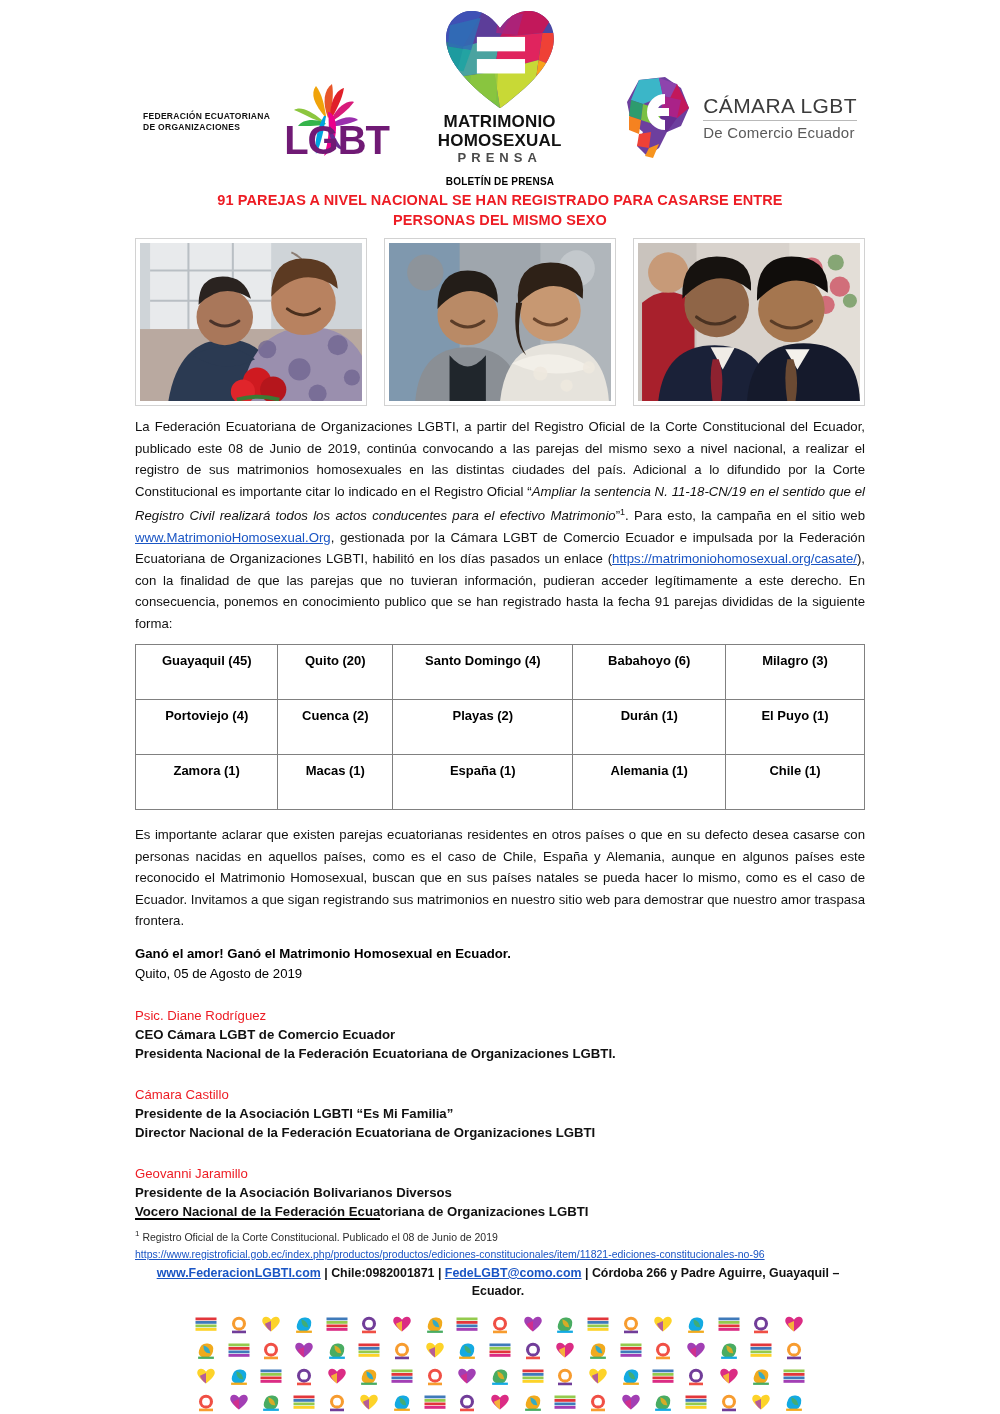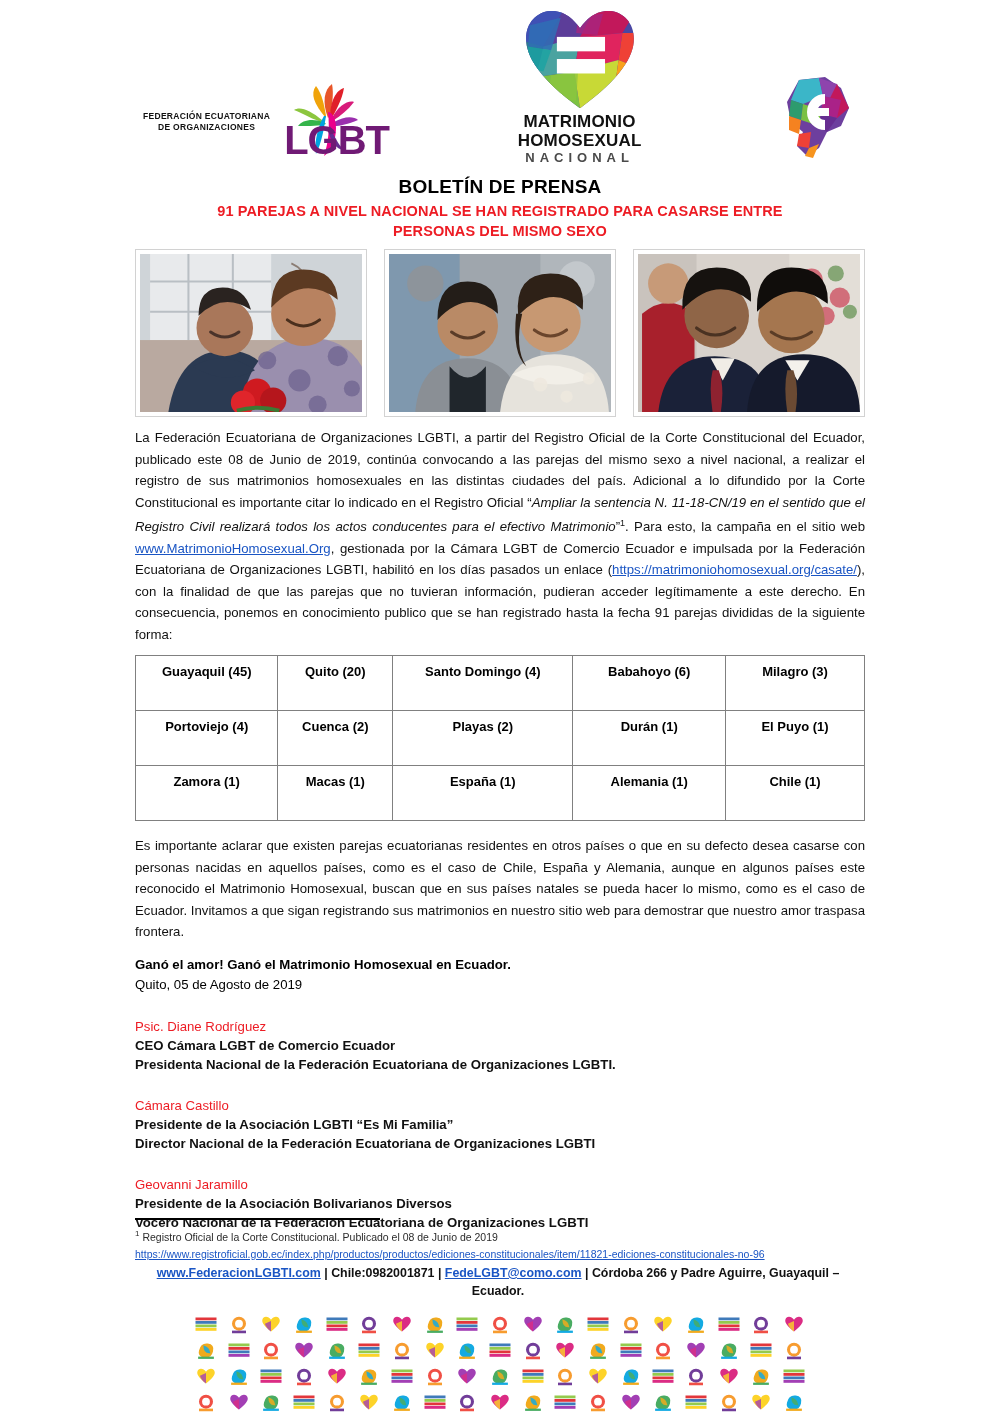--- a/index.html
+++ b/index.html
@@ -35,21 +35,21 @@
   }
   .logo-slot { display: flex; align-items: flex-end; }
 
   
   .fed-logo { display: flex; align-items: center; gap: 2px; padding-bottom: 6px; }
   .fed-text {
     font-size: 8.5px;
     font-weight: bold;
     letter-spacing: .3px;
     line-height: 11px;
-    text-align: center;
+    text-align: left;
     color: #111;
     white-space: nowrap;
   }
   .fed-mark { position: relative; width: 108px; height: 80px; }
   .fed-mark svg { position: absolute; left: 0; top: 0; }
   .fed-word {
     position: absolute;
     left: 12px;
     bottom: 2px;
     font-size: 40px;
@@ -91,21 +91,21 @@
   .cam-l2 {
     font-size: 15px;
     color: #5a5a5a;
     letter-spacing: .2px;
     line-height: 17px;
   }
 
   
   .bulletin-title {
     text-align: center;
-    font-size: 19px;
+    font-size: 10px;
     font-weight: bold;
     letter-spacing: .2px;
     margin: 4px 0 3px 0;
   }
   .headline {
     text-align: center;
     font-size: 14.5px;
     font-weight: bold;
     color: #ED1C24;
     line-height: 20px;
@@ -315,41 +315,46 @@
             <polygon points="8,18 40,10 30,44 6,40" fill="#2f6fb5" opacity=".85"></polygon>
             <polygon points="58,8 84,6 78,28 56,26" fill="#a6267f" opacity=".8"></polygon>
             <polygon points="6,40 30,44 22,66 6,62" fill="#19a3a3" opacity=".8"></polygon>
             <polygon points="30,70 58,66 56,96 26,94" fill="#8dc63f" opacity=".75"></polygon>
           </g>
           <rect x="36" y="30" width="50" height="15" fill="#ffffff"></rect>
           <rect x="36" y="53" width="50" height="15" fill="#ffffff"></rect>
         </svg>
         <div class="mat-l1">MATRIMONIO</div>
         <div class="mat-l2">HOMOSEXUAL</div>
-        <div class="mat-l3">NACIONAL</div>
+        <div class="mat-l3">PRENSA</div>
       </div>
     </div>
 
     <div class="logo-slot">
       <div class="cam-logo">
         <svg class="cam-map" viewBox="0 0 78 86" aria-hidden="true">
           <path d="M20 6 L46 3 L62 14 L70 34 L62 52 L48 58 L40 74 L28 82 L18 72 L24 58 L12 48 L8 28 Z" fill="#6d3f9e"></path>
           <path d="M20 6 L40 4 L44 22 L24 30 L12 26 Z" fill="#3bb6c8"></path>
           <path d="M40 4 L58 10 L62 26 L44 22 Z" fill="#8e44ad"></path>
           <path d="M58 10 L70 34 L58 44 L50 26 Z" fill="#c2185b"></path>
           <path d="M44 22 L62 26 L58 44 L42 40 Z" fill="#aa2288"></path>
           <path d="M12 26 L24 30 L22 46 L10 42 Z" fill="#2d9b6e"></path>
           <path d="M24 30 L42 36 L40 52 L22 46 Z" fill="#7ac143"></path>
           <path d="M10 42 L22 46 L20 60 L10 56 Z" fill="#f58220"></path>
           <path d="M20 60 L32 58 L30 74 L18 72 Z" fill="#ef4136"></path>
           <path d="M30 74 L40 70 L34 84 L26 82 Z" fill="#f7941e"></path>
           <path d="M42 40 L58 44 L48 58 L40 52 Z" fill="#662d91"></path>
           <path d="M46 20 A18 18 0 1 0 46 56 L46 46 A8 8 0 1 1 46 30 Z" fill="#ffffff"></path>
           <path d="M34 34 h16 v8 h-16 z" fill="#ffffff"></path>
         </svg>
+        <div class="cam-text">
+          <div class="cam-l1">CÁMARA LGBT</div>
+          <div class="cam-rule"></div>
+          <div class="cam-l2">De Comercio Ecuador</div>
+        </div>
       </div>
     </div>
   </div>
 
   <div class="bulletin-title">BOLETÍN DE PRENSA</div>
   <div class="headline">
     <span>91 PAREJAS A NIVEL NACIONAL SE HAN REGISTRADO PARA CASARSE ENTRE</span><br>
     <span>PERSONAS DEL MISMO SEXO</span>
   </div>
 

